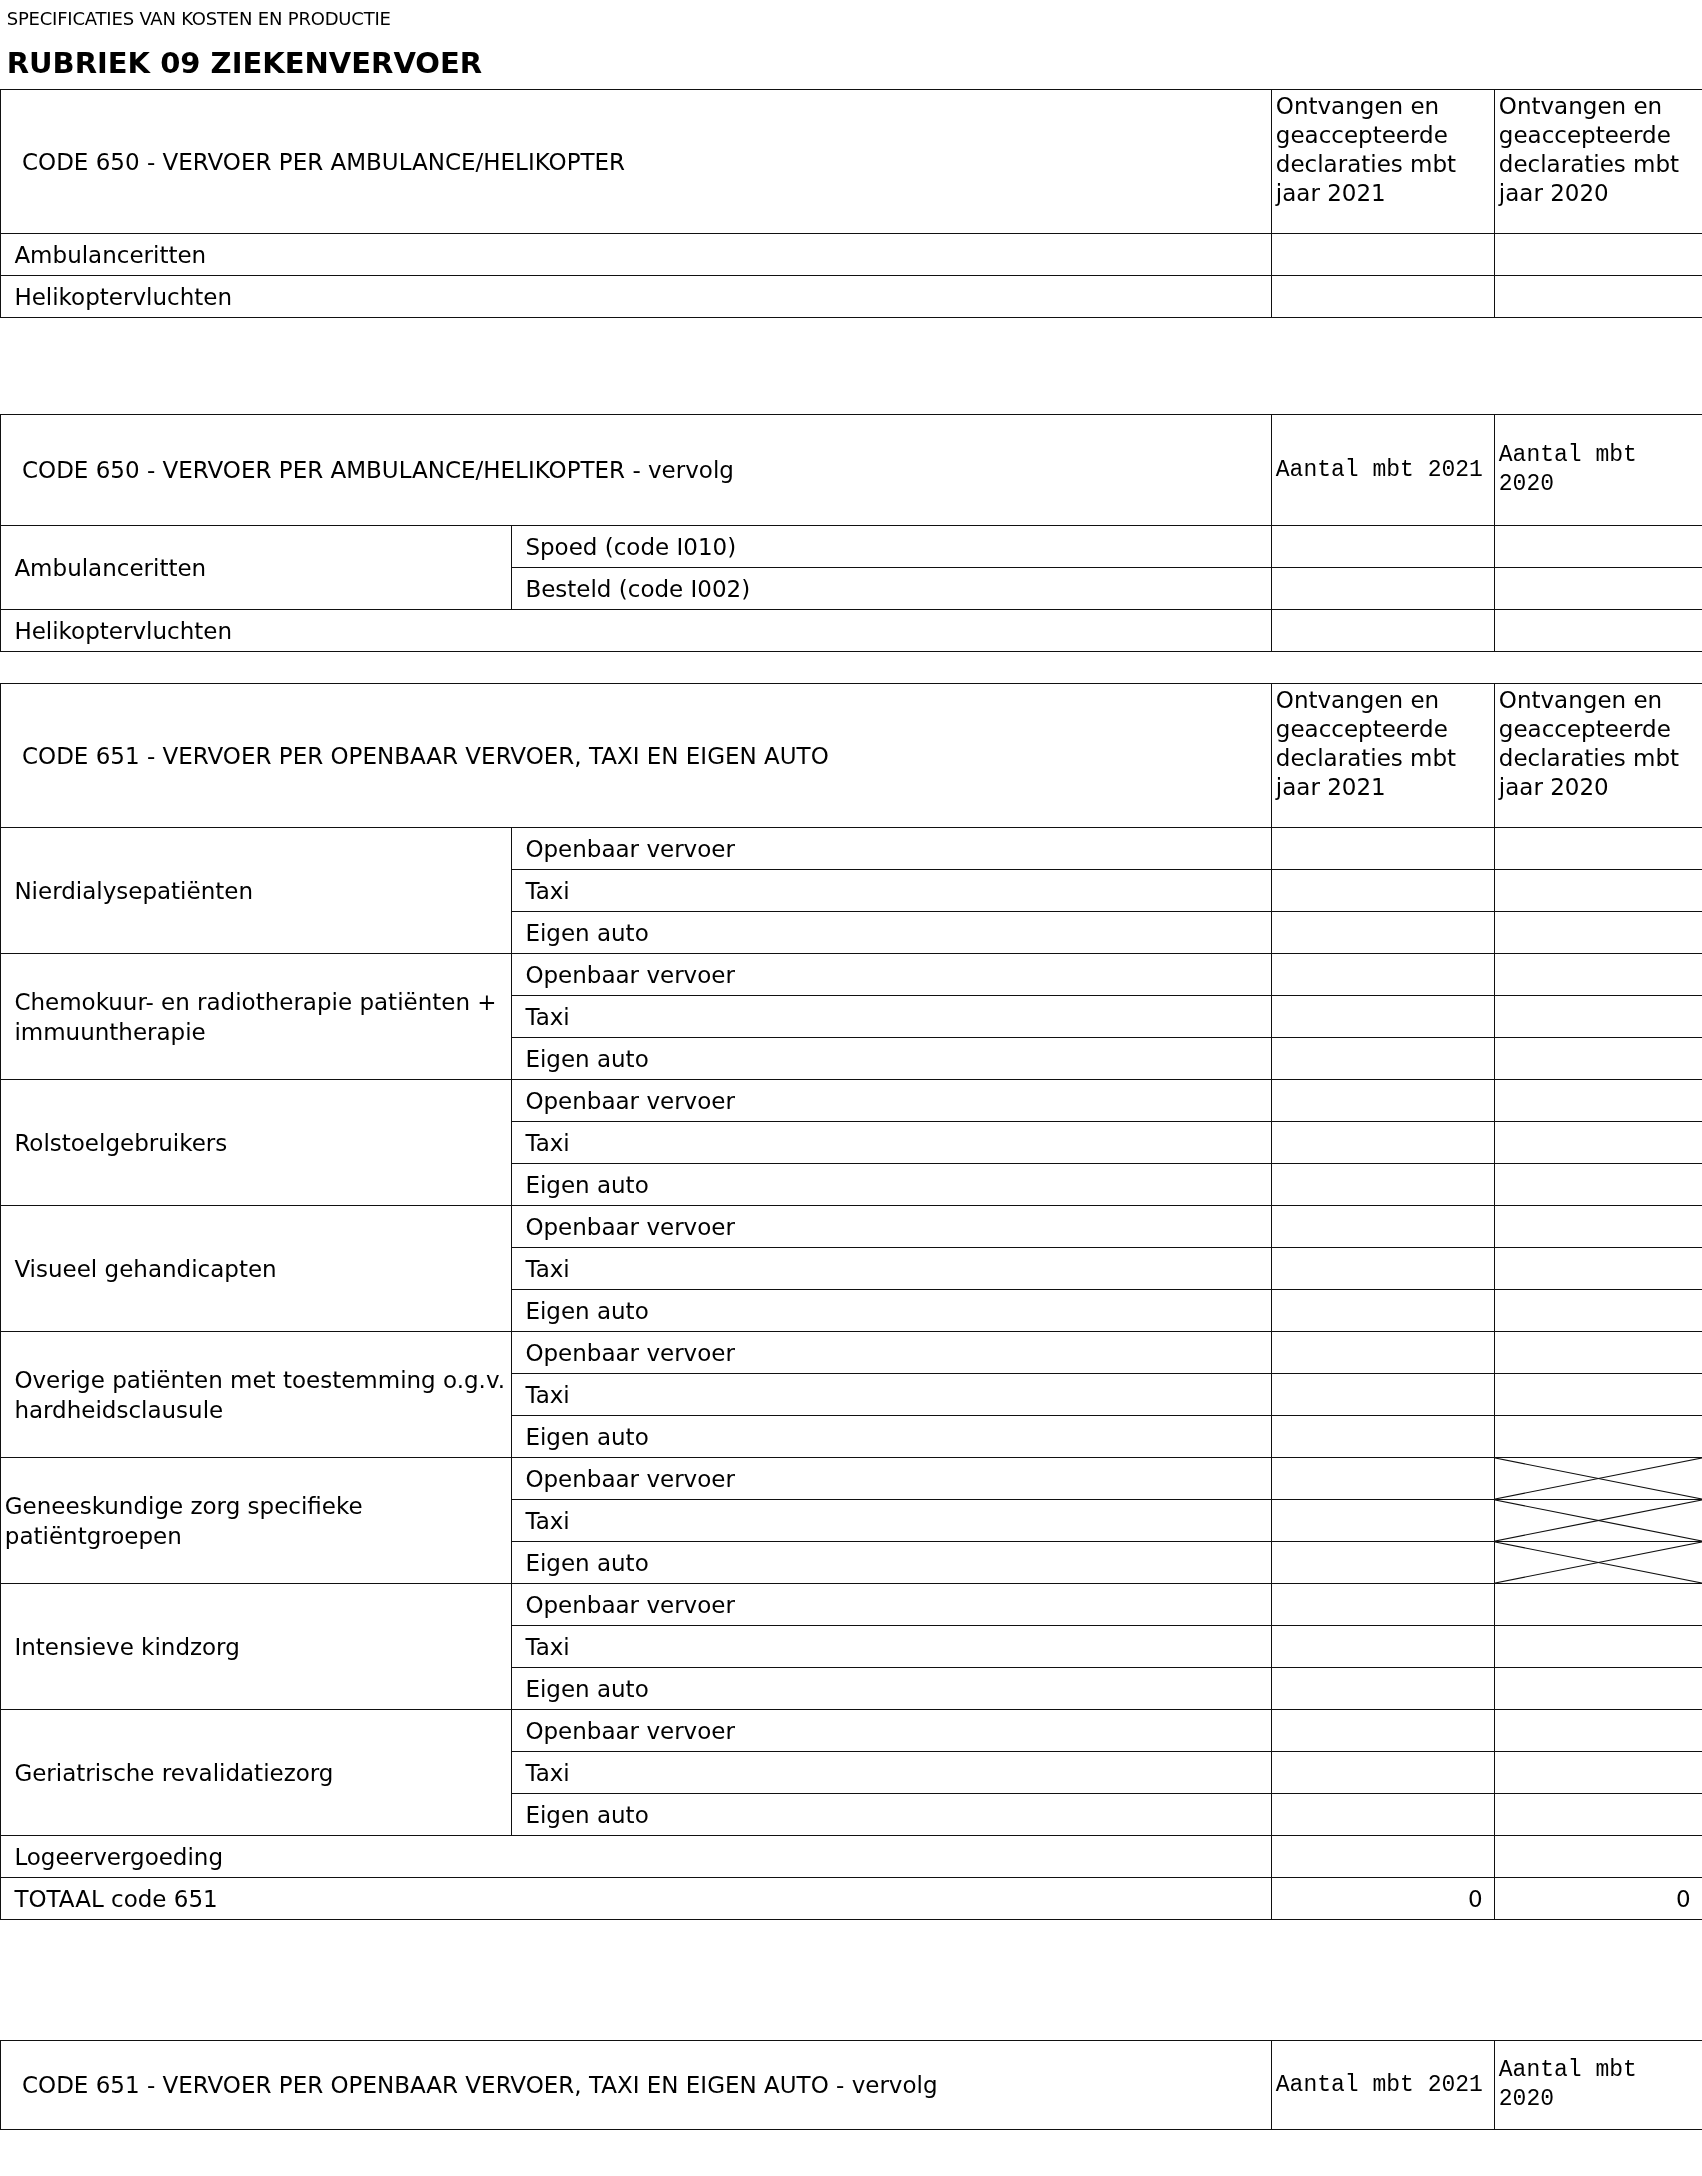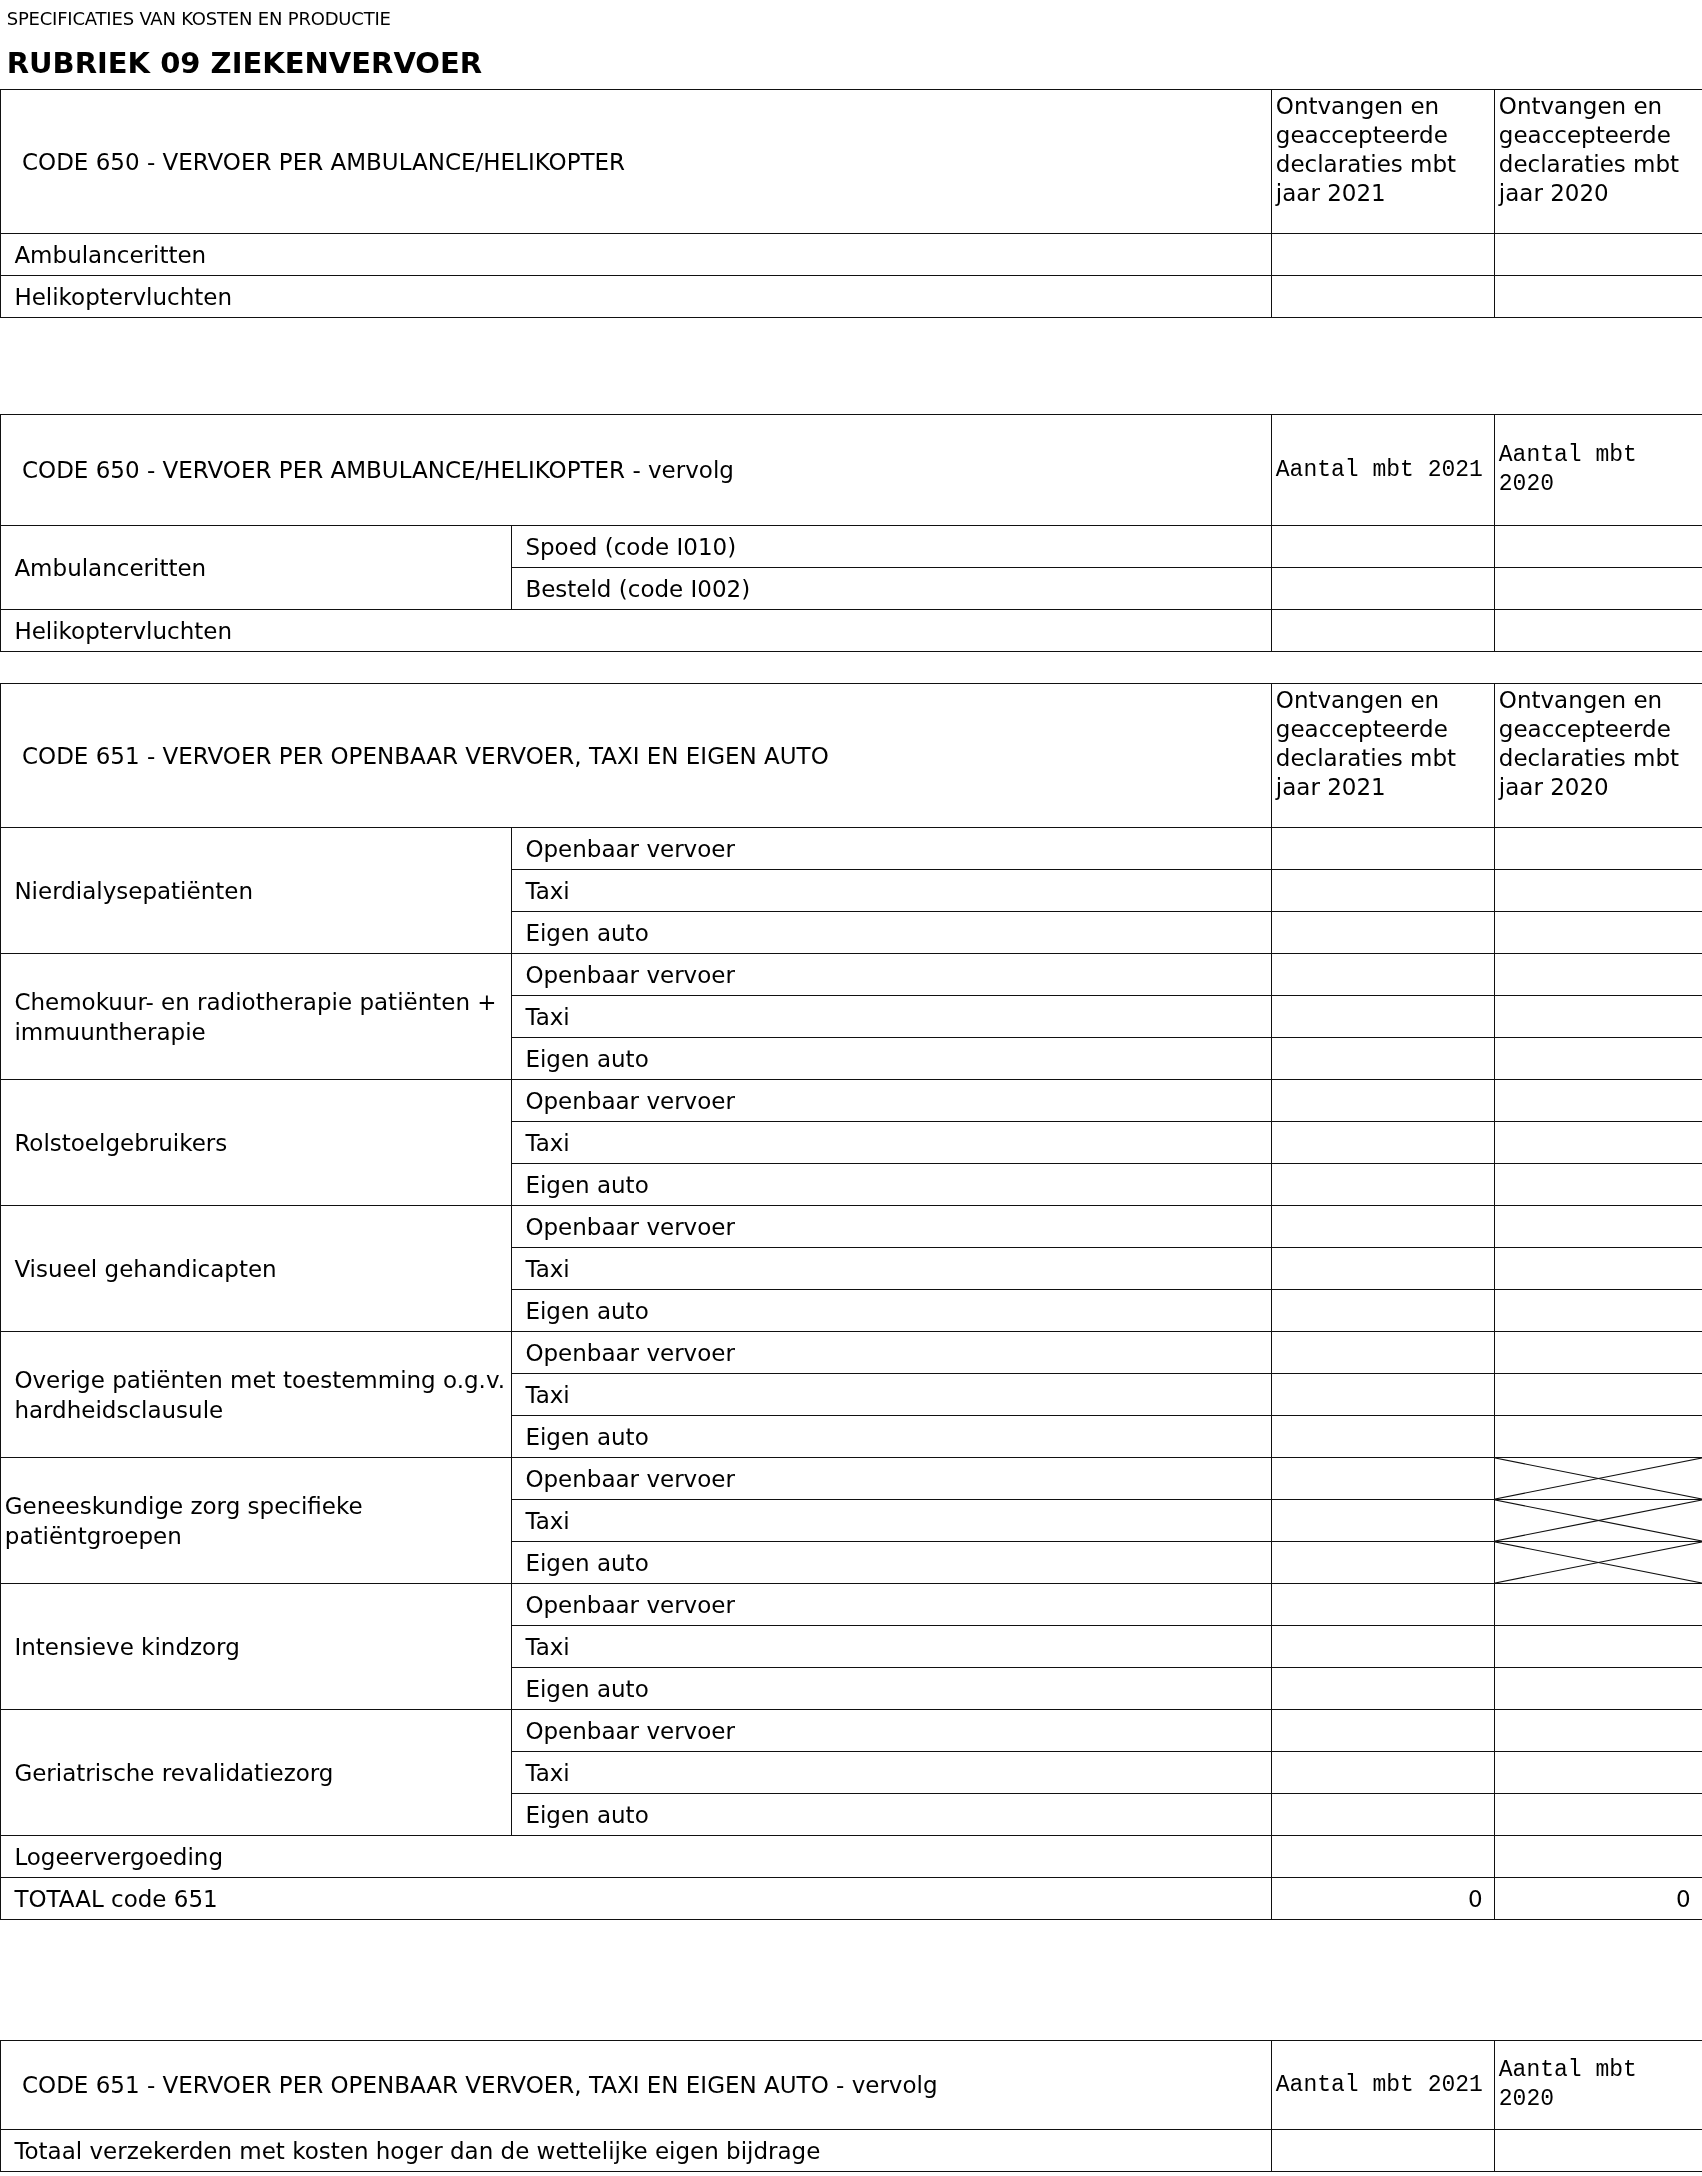--- a/index.html
+++ b/index.html
@@ -264,20 +264,15 @@
       <col style="width:760px">
       <col style="width:223px">
       <col style="width:208px">
     </colgroup>
   <tbody>
       <tr style="height:89px">
     <td colspan="2" class="hdr-label">CODE 651 - VERVOER PER OPENBAAR VERVOER, TAXI EN EIGEN AUTO - vervolg</td>
     <td class="hdr-col mid">Aantal mbt 2021</td>
     <td class="hdr-col mid">Aantal mbt 2020</td>
   </tr>
-  <tr>
-    <td colspan="2">Totaal verzekerden met kosten hoger dan de wettelijke eigen bijdrage</td>
-    <td class="num"></td>
-    <td class="num"></td>
-  </tr>
 </tbody>
   </table>
 
 
 </body></html>

